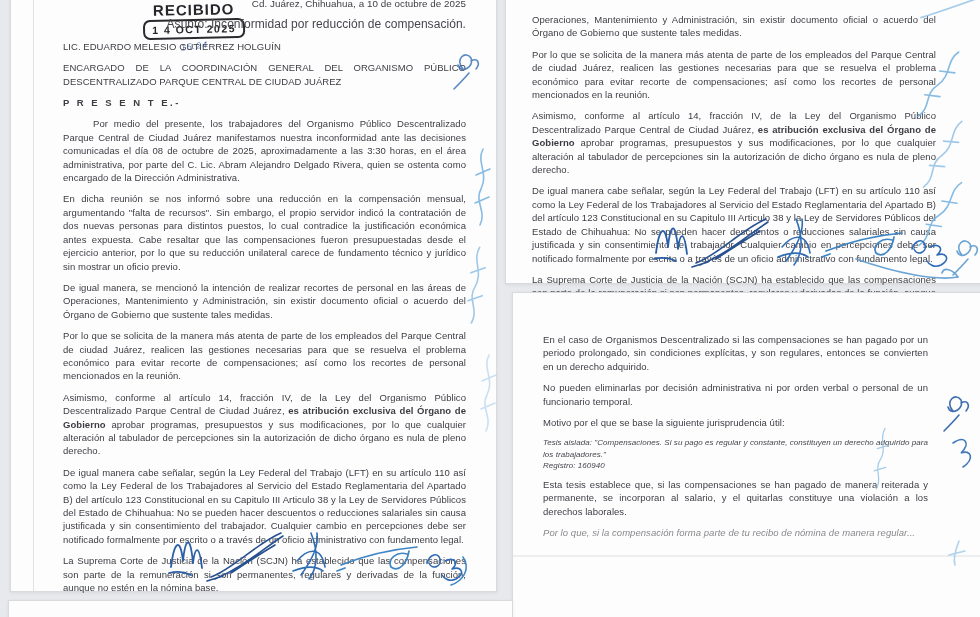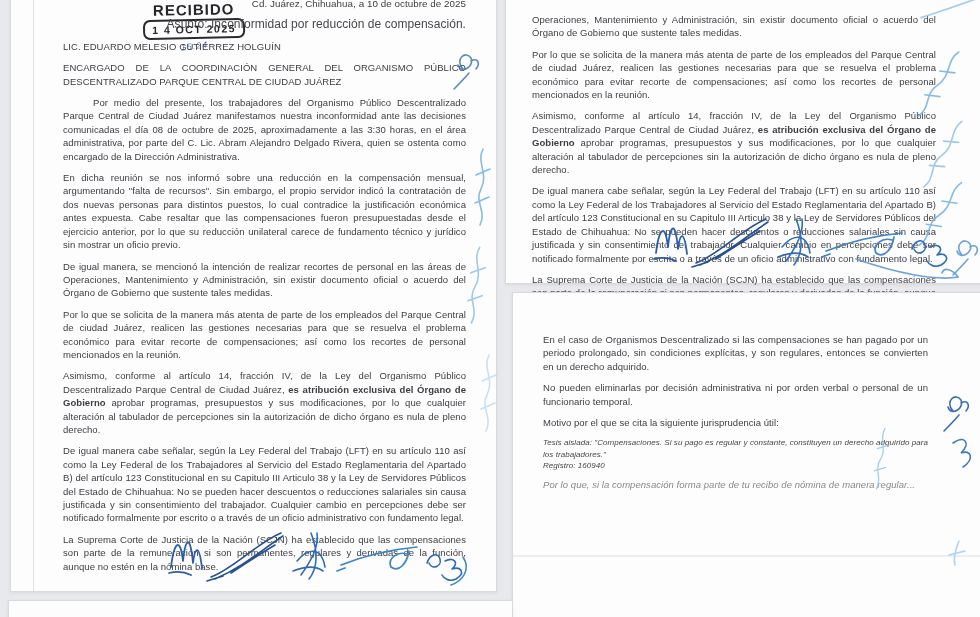--- a/index.html
+++ b/index.html
@@ -93,20 +93,21 @@
     <span class="stamp-time">15:24</span>
   </div>
 
   <div class="doc-text">
     <p class="right-align date-line">Cd. Juárez, Chihuahua, a 10 de octubre de 2025</p>
     <p class="right-align subject-line">Asunto: Inconformidad por reducción de compensación.</p>
     <div class="recipient">
       <p class="recipient-name">LIC. EDUARDO MELESIO GUTIÉRREZ HOLGUÍN</p>
       <p>ENCARGADO DE LA COORDINACIÓN GENERAL DEL ORGANISMO PÚBLICO DESCENTRALIZADO PARQUE CENTRAL DE CIUDAD JUÁREZ</p>
     </div>
+    <p class="salutation">P R E S E N T E.-</p>
     <p class="indent-first">Por medio del presente, los trabajadores del Organismo Público Descentralizado Parque Central de Ciudad Juárez manifestamos nuestra inconformidad ante las decisiones comunicadas el día 08 de octubre de 2025, aproximadamente a las 3:30 horas, en el área administrativa, por parte del C. Lic. Abram Alejandro Delgado Rivera, quien se ostenta como encargado de la Dirección Administrativa.</p>
     <p>En dicha reunión se nos informó sobre una reducción en la compensación mensual, argumentando "falta de recursos". Sin embargo, el propio servidor indicó la contratación de dos nuevas personas para distintos puestos, lo cual contradice la justificación económica antes expuesta. Cabe resaltar que las compensaciones fueron presupuestadas desde el ejercicio anterior, por lo que su reducción unilateral carece de fundamento técnico y jurídico sin mostrar un oficio previo.</p>
     <p>De igual manera, se mencionó la intención de realizar recortes de personal en las áreas de Operaciones, Mantenimiento y Administración, sin existir documento oficial o acuerdo del Órgano de Gobierno que sustente tales medidas.</p>
     <p>Por lo que se solicita de la manera más atenta de parte de los empleados del Parque Central de ciudad Juárez, realicen las gestiones necesarias para que se resuelva el problema económico para evitar recorte de compensaciones; así como los recortes de personal mencionados en la reunión.</p>
     <p><span>Asimismo, conforme al artículo 14, fracción IV, de la Ley del Organismo Público Descentralizado Parque Central de Ciudad Juárez, </span><b>es atribución exclusiva del Órgano de Gobierno</b><span> aprobar programas, presupuestos y sus modificaciones, por lo que cualquier alteración al tabulador de percepciones sin la autorización de dicho órgano es nula de pleno derecho.</span></p>
     <p>De igual manera cabe señalar, según la Ley Federal del Trabajo (LFT) en su artículo 110 así como la Ley Federal de los Trabajadores al Servicio del Estado Reglamentaria del Apartado B) del artículo 123 Constitucional en su Capitulo III Articulo 38 y la Ley de Servidores Públicos del Estado de Chihuahua: No se pueden hacer descuentos o reducciones salariales sin causa justificada y sin consentimiento del trabajador. Cualquier cambio en percepciones debe ser notificado formalmente por escrito o a través de un oficio administrativo con fundamento legal.</p>
     <p>La Suprema Corte de Justicia de la Nación (SCJN) ha establecido que las compensaciones son parte de la remuneración si son permanentes, regulares y derivadas de la función, aunque no estén en la nómina base.</p>
   </div>
 
   <svg class="sig-overlay" width="487" height="596" viewBox="0 0 487 596">
@@ -137,25 +138,26 @@
     <use href="#sig-loop" x="444" y="238" stroke="#5c9bd0" opacity=".9"></use>
     <use href="#sig-cluster" x="140" y="210"></use>
     <path d="M350,262 C390,276 430,284 452,280 M452,280 C446,272 438,270 436,276" fill="none" stroke="#5c9bd0" stroke-width="1.7" stroke-linecap="round" opacity=".9"></path>
   </svg>
 </div>
 
 <div class="page" id="page3">
   <div class="doc-text">
     <p>En el caso de Organismos Descentralizado si las compensaciones se han pagado por un periodo prolongado, sin condiciones explícitas, y son regulares, entonces se convierten en un derecho adquirido.</p>
     <p>No pueden eliminarlas por decisión administrativa ni por orden verbal o personal de un funcionario temporal.</p>
-    <p>Motivo por el que se cita la siguiente jurisprudencia útil:</p>
+    <p>Motivo por el que se base la siguiente jurisprudencia útil:</p>
     <div class="tesis">
       <div>Tesis aislada: "Compensaciones. Si su pago es regular y constante, constituyen un derecho adquirido para los trabajadores."</div>
       <div>Registro: 160940</div>
     </div>
+    <p>Esta tesis establece que, si las compensaciones se han pagado de manera reiterada y permanente, se incorporan al salario, y el quitarlas constituye una violación a los derechos laborales.</p>
     <p class="cutoff-line">Por lo que, si la compensación forma parte de tu recibo de nómina de manera regular...</p>
   </div>
   <div class="fold-line" style="top:262px"></div>
 
   <svg class="sig-overlay" width="475" height="330" viewBox="0 0 475 330">
     <use href="#sig-loop" x="428" y="98" stroke="#2a5ea6" opacity=".9"></use>
     <path d="M440,150 C452,142 458,150 448,160 C458,156 462,166 450,174" fill="none" stroke="#2f6cb4" stroke-width="1.6" stroke-linecap="round" opacity=".9"></path>
     <use href="#sig-vertical" x="444" y="178" stroke="#8fc0e4" opacity=".8" transform="scale(0.8) rotate(6 560 280)"></use>
     <path d="M446,248 C442,258 440,266 442,272 M436,262 L452,258" fill="none" stroke="#9cc7e8" stroke-width="1.6" stroke-linecap="round" opacity=".8"></path>
   </svg>

